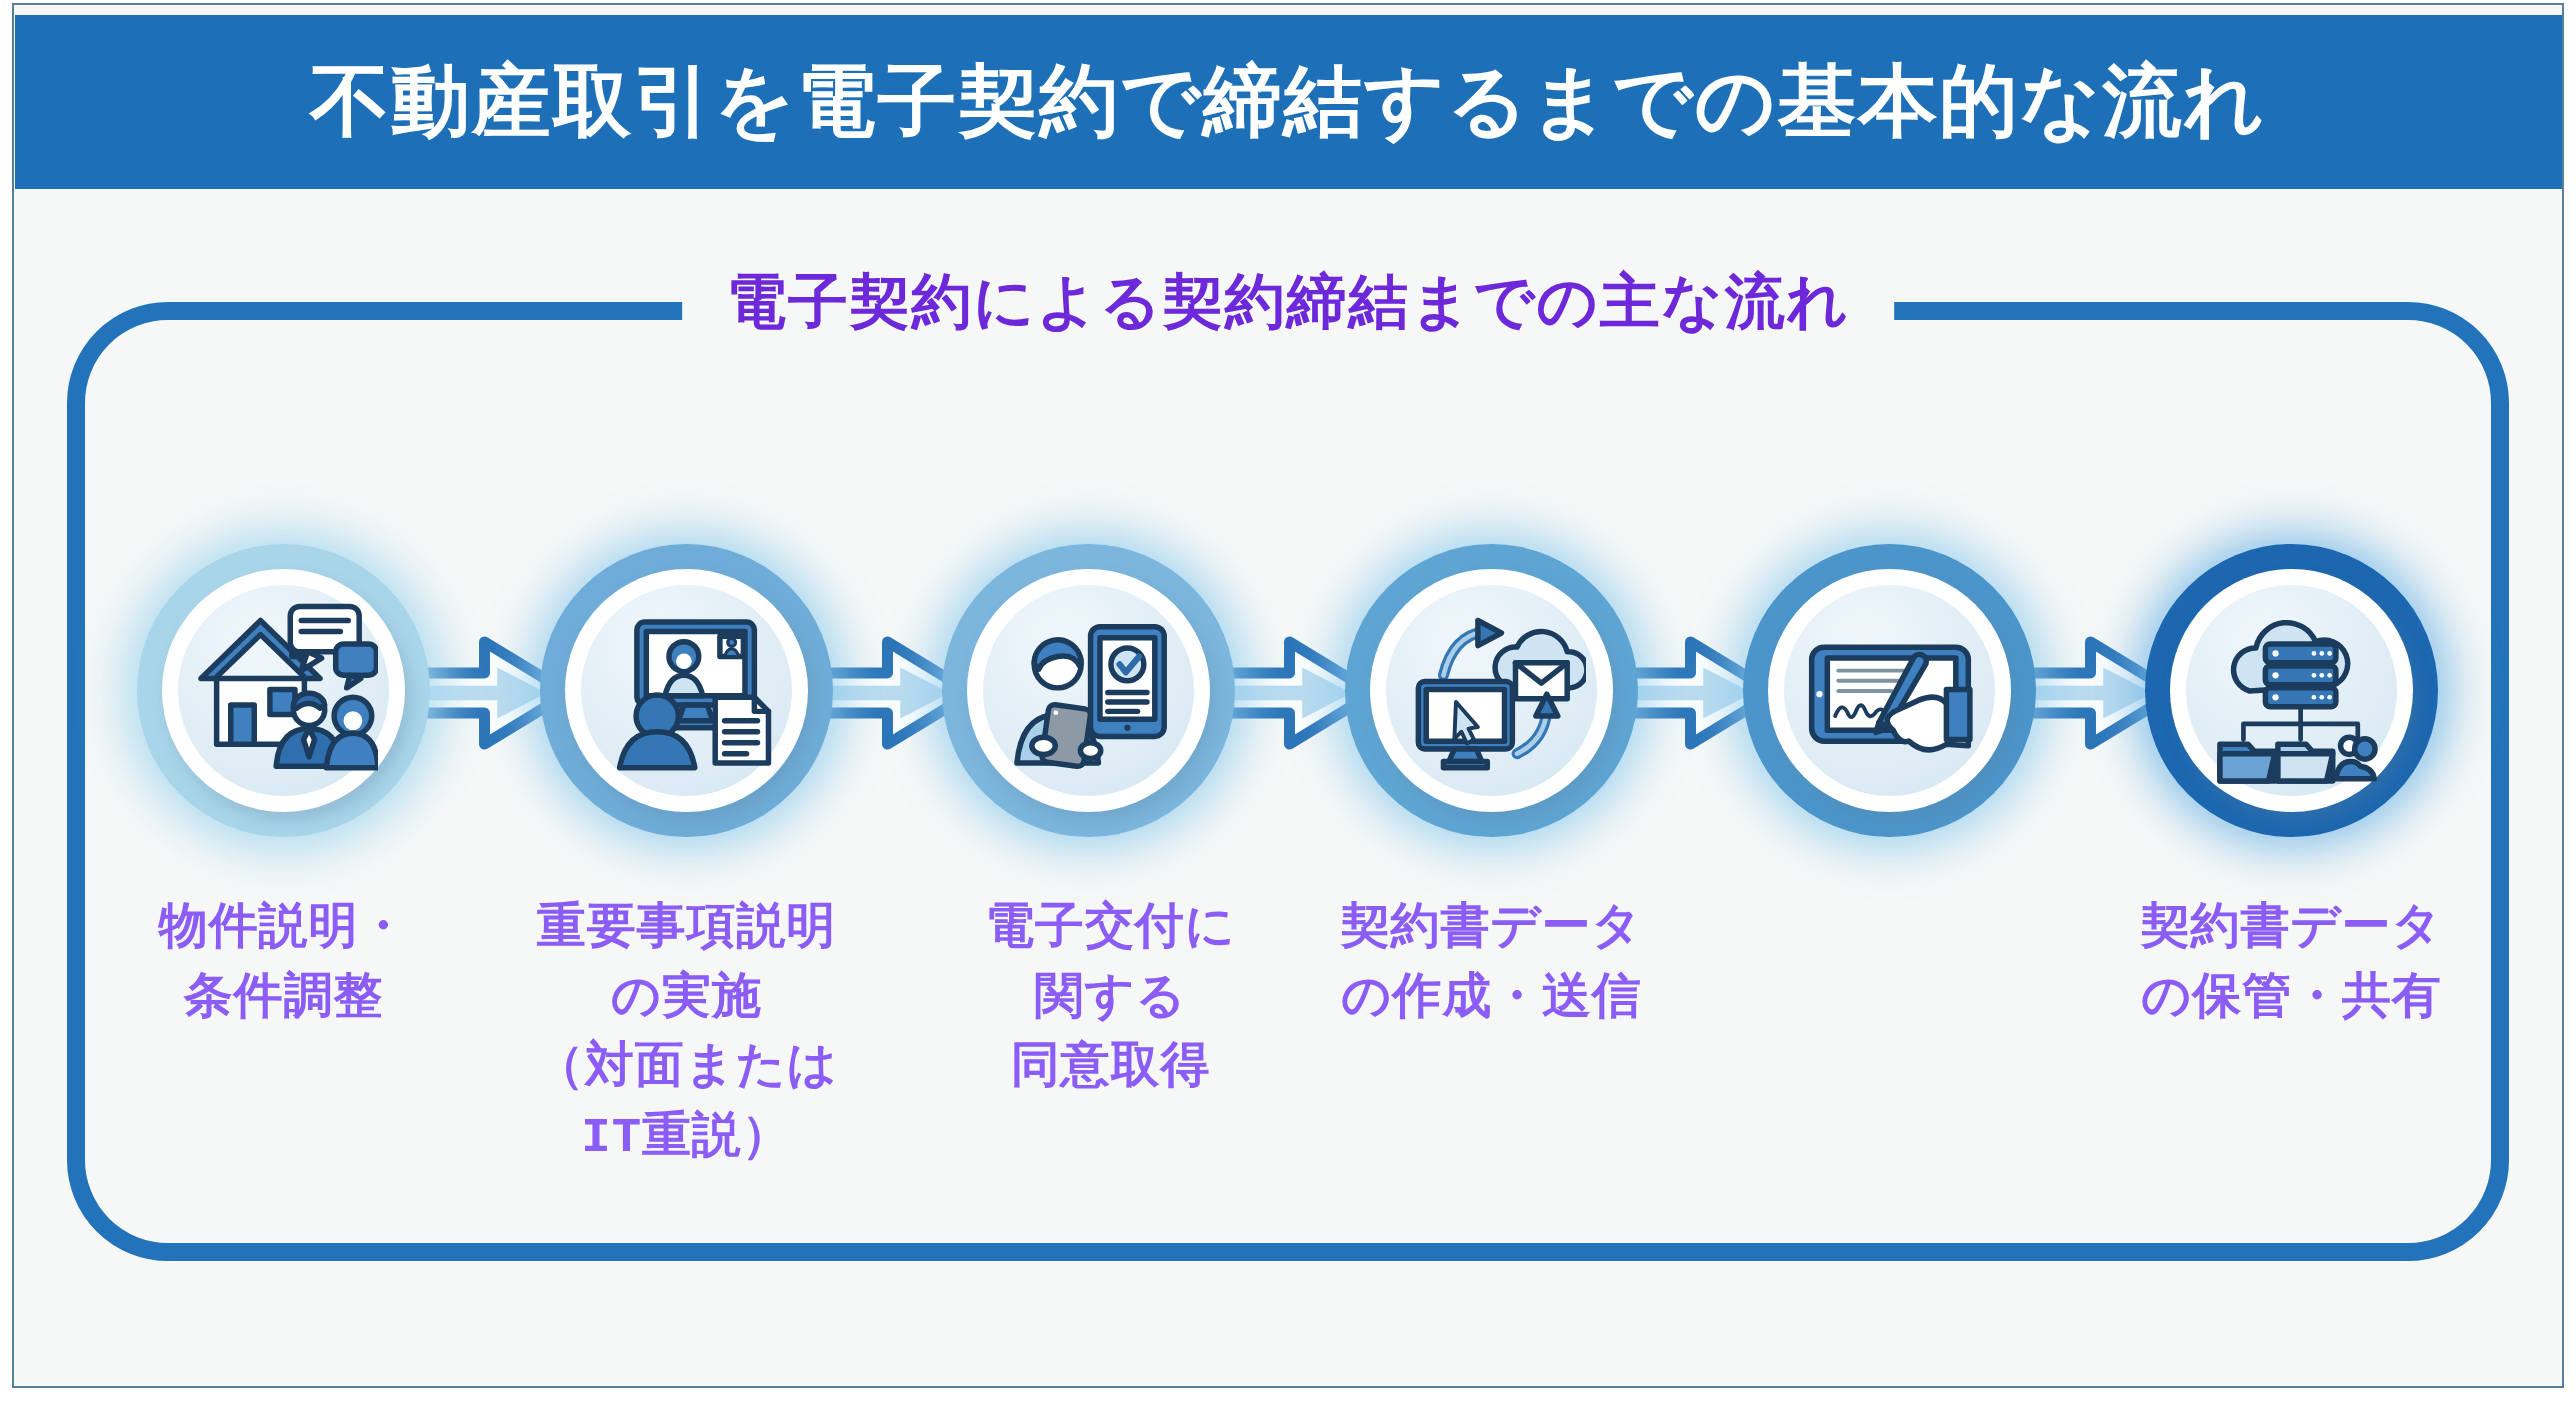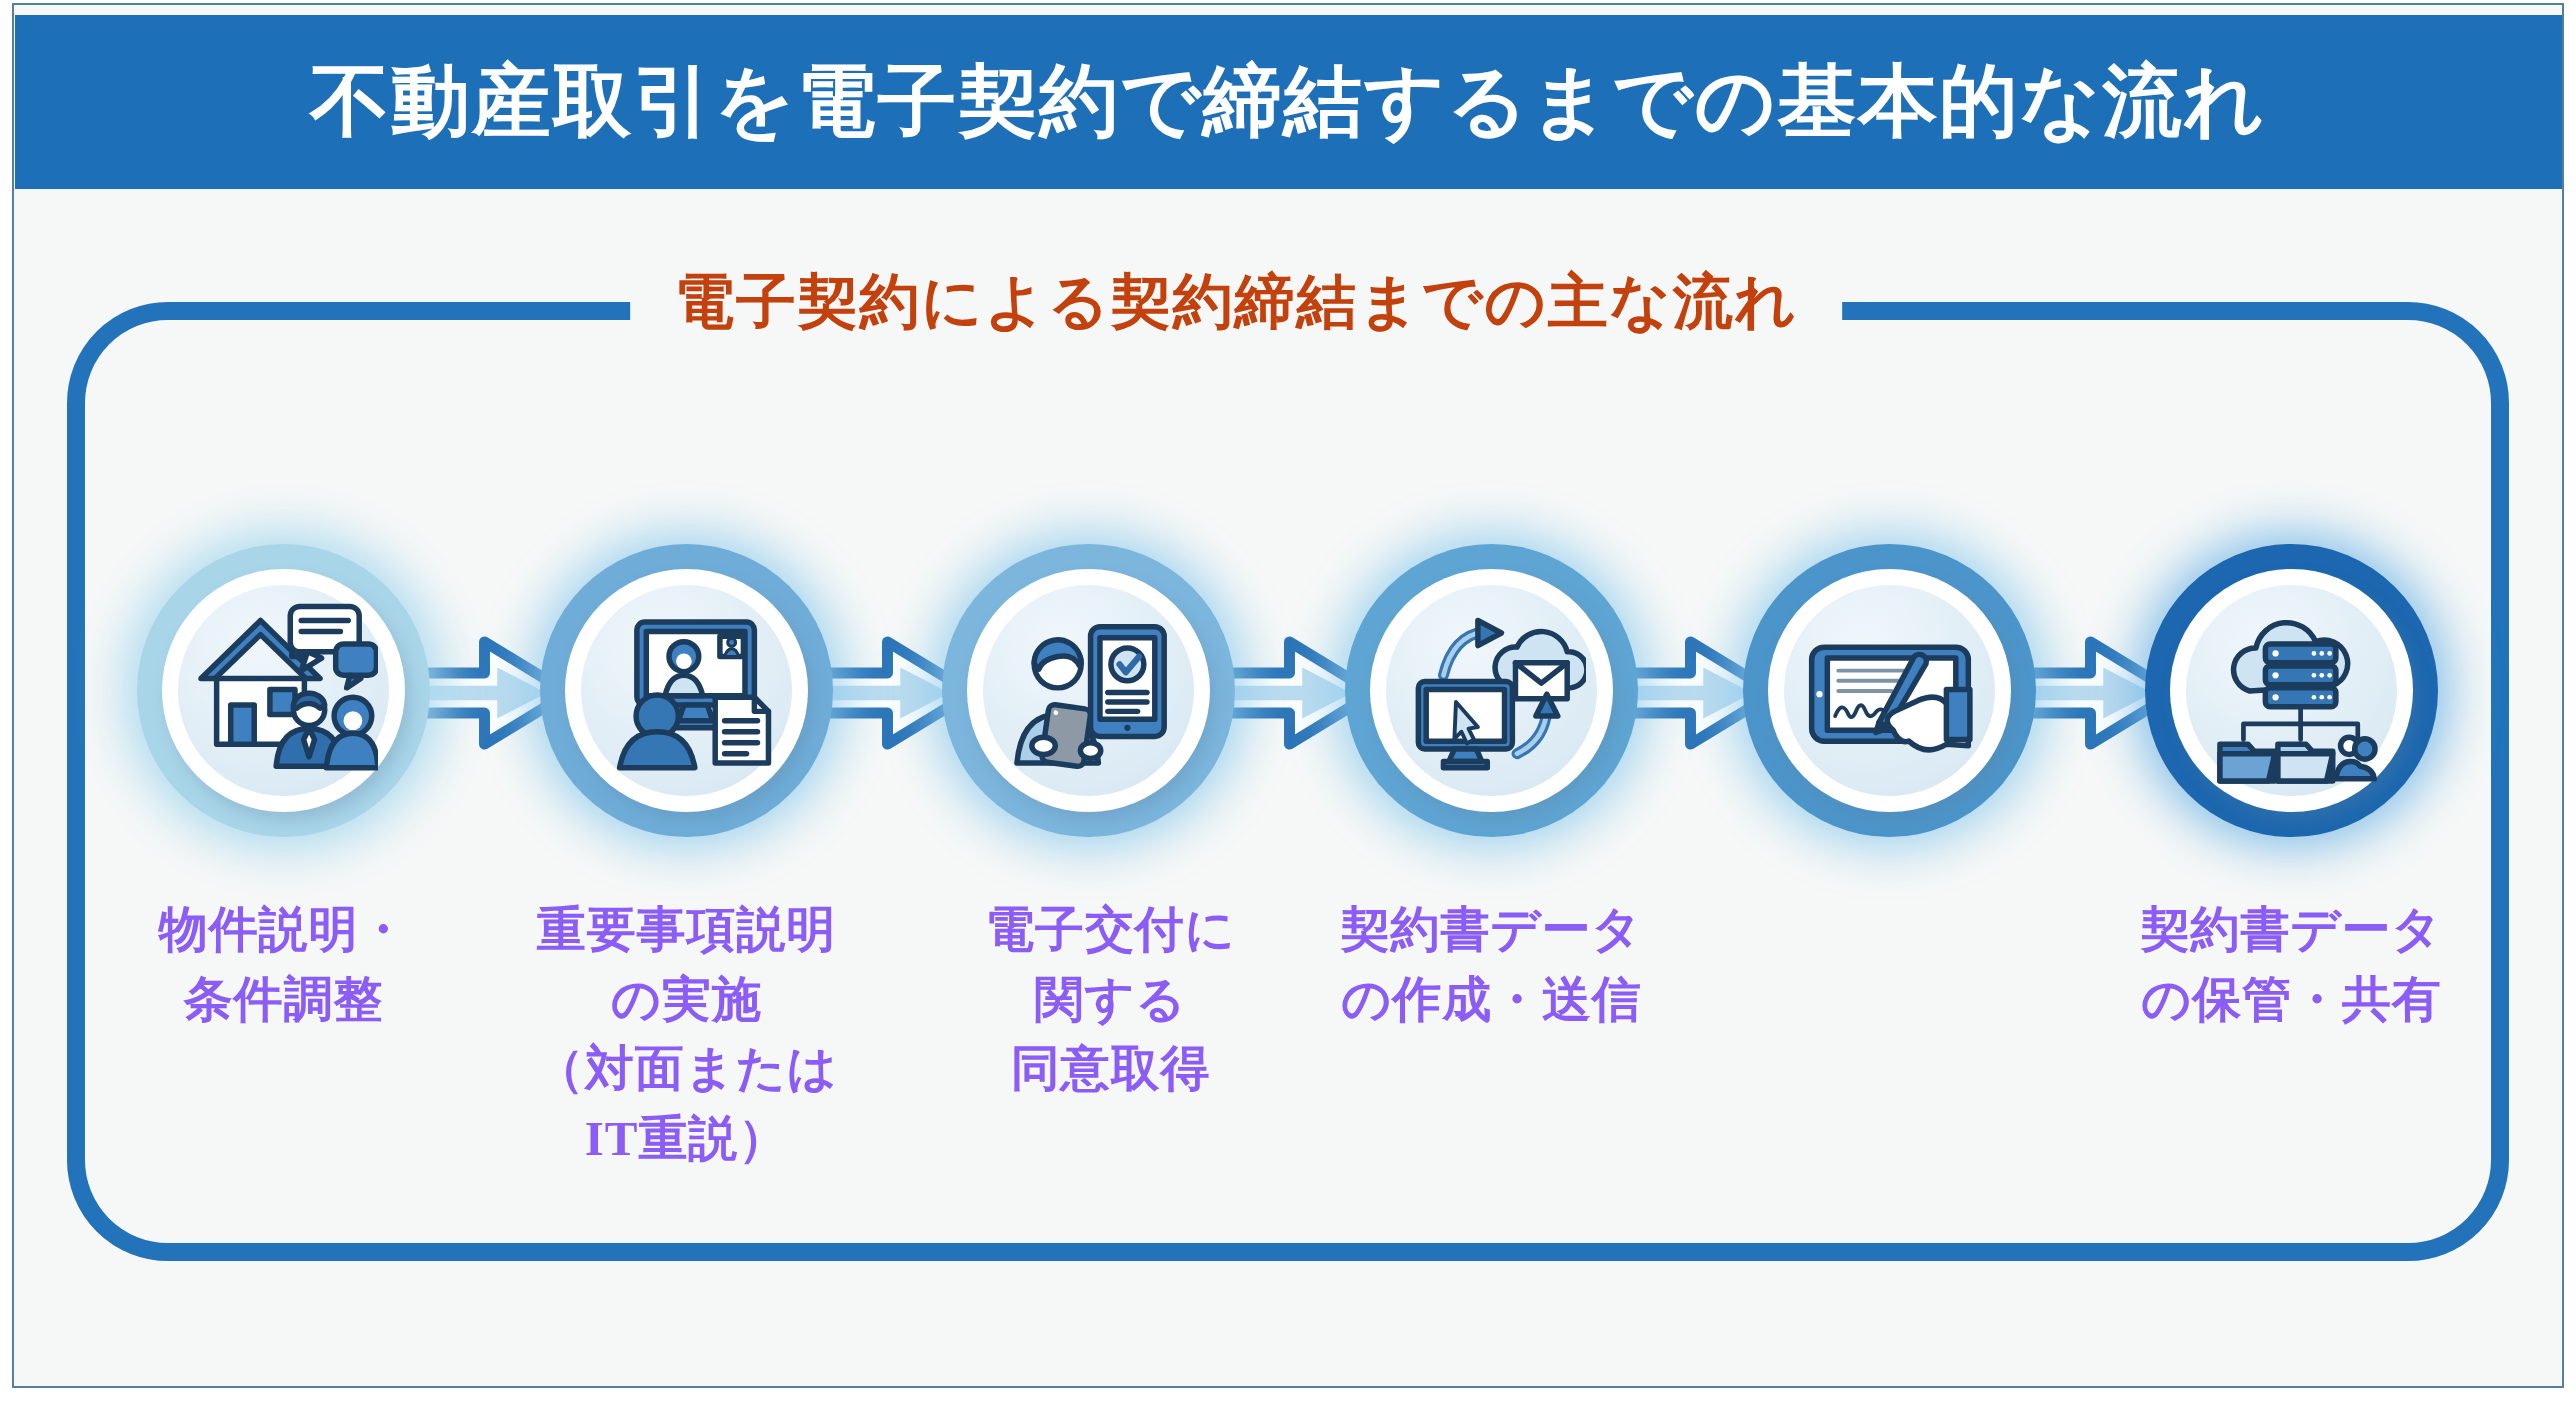--- a/index.html
+++ b/index.html
@@ -1,39 +1,39 @@
 <!DOCTYPE html>
 <html style="font-size:14.6px"><head>
 <meta charset="utf-8">
 <style>
   html,body{margin:0;padding:0;background:#ffffff;}
   .page{
     position:relative;width:2576px;height:1405px;overflow:hidden;background:#ffffff;
-    font-family:Liberation Serif, serif;
+    font-family:Liberation Mono, monospace;
   }
   .frame{
     position:absolute;left:12px;top:2.7px;width:2552px;height:1385px;
     box-sizing:border-box;border:2.7px solid #55809d;background:#f6f8f7;
   }
   .banner{
     position:absolute;left:14.6px;top:14.6px;width:2547px;height:174px;
     background:#1d70b7;display:flex;align-items:center;justify-content:center;
   }
   .banner-title{
     color:#ffffff;font-size:79px;font-weight:bold;letter-spacing:1.8px;white-space:nowrap;
   }
   .flow-box{
     position:absolute;left:67px;top:302px;width:2442px;height:959px;
     box-sizing:border-box;border:18.3px solid #2273b9;border-radius:101px;
     background:transparent;
   }
   .flow-box-title{
-    position:absolute;left:1236px;top:262px;transform:translateX(-50%);
+    position:absolute;left:1288px;top:262px;transform:translateX(-50%);
     background:#f6f8f7;padding:0 44px;z-index:5;
-    font-size:60px;font-weight:bold;color:#c2410c;white-space:nowrap;letter-spacing:1.8px;
+    font-size:60px;font-weight:bold;color:#6d28d9;white-space:nowrap;letter-spacing:1.8px;
   }
   .circle{
     position:absolute;width:293px;height:293px;border-radius:50%;z-index:3;
     box-shadow:0 0 48px 12.8px rgba(142,202,236,0.80);
   }
   .ring1{background:#a9d5e9;box-shadow:0 0 48px 14.6px rgba(168,216,238,0.9);}
   .ring2{background:#6fadd8;}
   .ring3{background:#7cb6dd;}
   .ring4{background:#5fa5d3;}
   .ring5{background:#4c95ca;}

